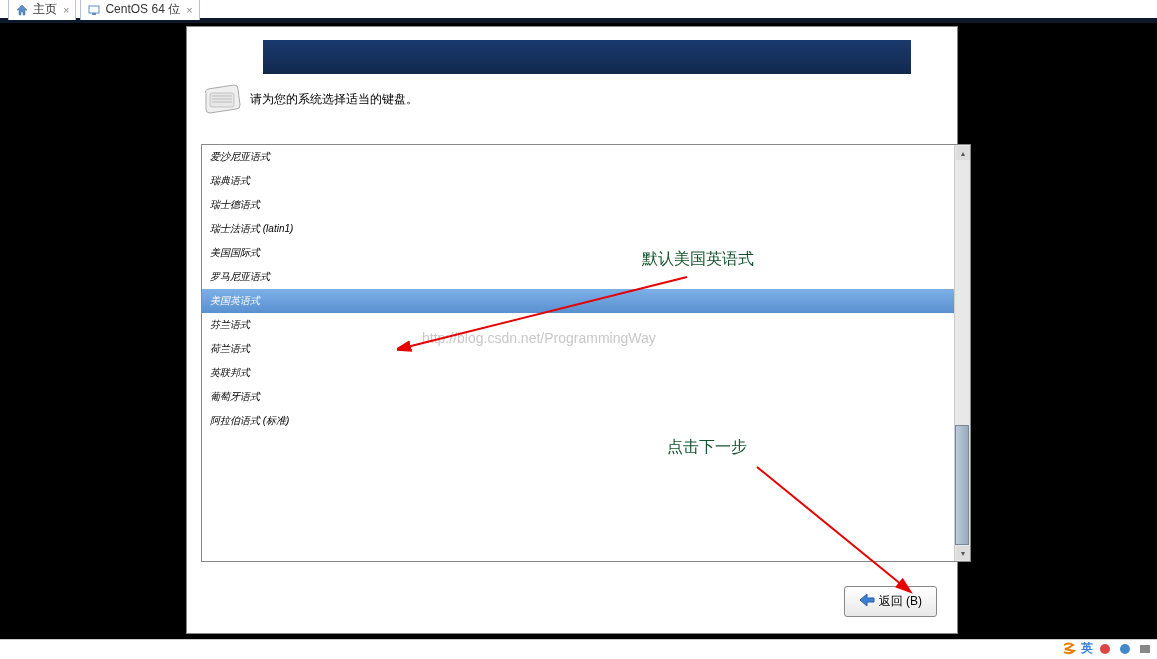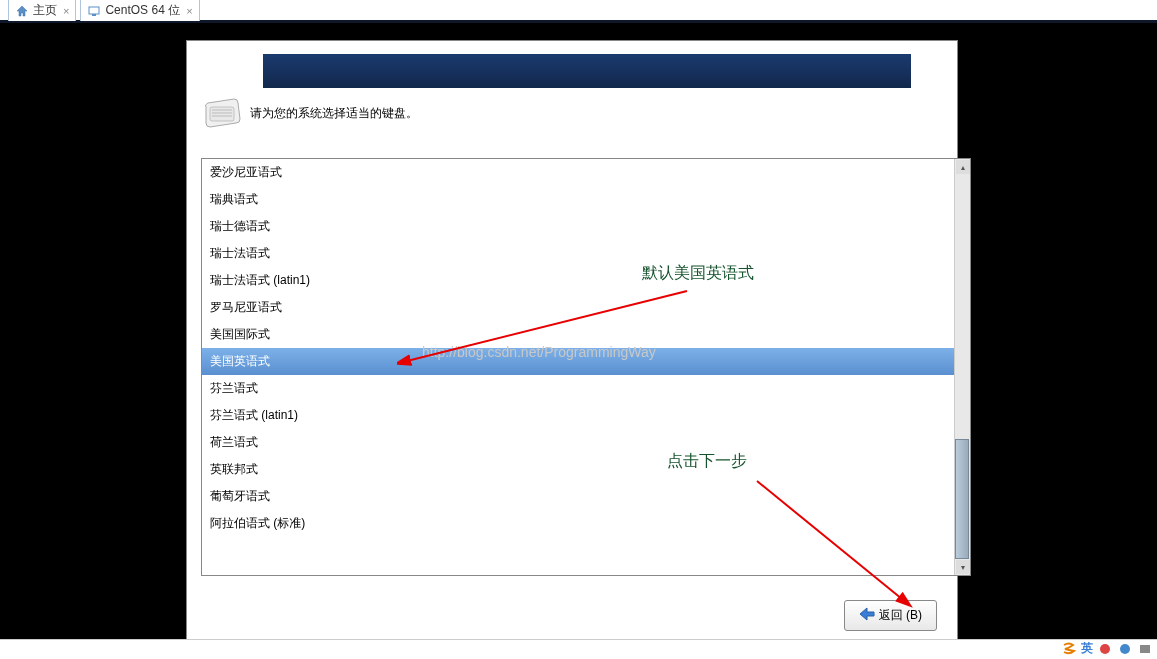--- a/index.html
+++ b/index.html
@@ -11,21 +11,21 @@
       height: 659px;
       overflow: hidden;
       position: relative;
     }
     .tab-bar {
       height: 23px;
       background: #fff;
       display: flex;
       align-items: center;
       padding-left: 8px;
-      border-bottom: 3px solid #0f172a;
+      border-bottom: 5px solid #0f172a;
     }
     .tab {
       display: flex;
       align-items: center;
       background: #fff;
       border: 1px solid #b0c4de;
       border-bottom: none;
       padding: 2px 6px;
       margin-right: 4px;
       font-size: 12px;
@@ -44,21 +44,21 @@
     .black-area {
       background: #000;
       position: absolute;
       top: 23px;
       left: 0;
       right: 0;
       bottom: 20px;
     }
     .installer {
       position: absolute;
-      top: 40px;
+      top: 26px;
       left: 186px;
       width: 772px;
       height: 608px;
       background: #fff;
       border: 1px solid #888;
     }
     .header-bar {
       position: absolute;
       top: 13px;
       left: 76px;
@@ -92,24 +92,25 @@
       background: #fff;
       overflow: hidden;
     }
     .list-scroll {
       width: 754px;
       height: 100%;
       overflow-y: hidden;
     }
     .list-item {
       padding: 5px 8px;
-      font-size: 12px;
+      font-size: 10px;
       color: #000;
       cursor: pointer;
       white-space: nowrap;
+      font-style: italic;
     }
     .list-item.selected {
       background: linear-gradient(to bottom, #7cb0e8, #5a90d0);
       color: #fff;
     }
     .scrollbar {
       position: absolute;
       right: 0;
       top: 0;
       bottom: 0;
@@ -247,27 +248,25 @@
       </svg>
     </span>
     <span class="prompt-text">请为您的系统选择适当的键盘。</span>
   </div>
 
   <div class="list-container">
     <div class="list-scroll" id="list-scroll">
         <div class="list-item">爱沙尼亚语式</div>
         <div class="list-item">瑞典语式</div>
         <div class="list-item">瑞士德语式</div>
-        <div class="list-item">瑞士法语式</div>
         <div class="list-item">瑞士法语式 (latin1)</div>
+        <div class="list-item">美国国际式</div>
         <div class="list-item">罗马尼亚语式</div>
-        <div class="list-item">美国国际式</div>
         <div class="list-item selected">美国英语式</div>
         <div class="list-item">芬兰语式</div>
-        <div class="list-item">芬兰语式 (latin1)</div>
         <div class="list-item">荷兰语式</div>
         <div class="list-item">英联邦式</div>
         <div class="list-item">葡萄牙语式</div>
         <div class="list-item">阿拉伯语式 (标准)</div>
       </div>
     <div class="scrollbar">
       <div class="scroll-btn up">▴</div>
       <div class="scroll-thumb" style="top:280px;height:120px;"></div>
       <div class="scroll-btn down">▾</div>
     </div>

